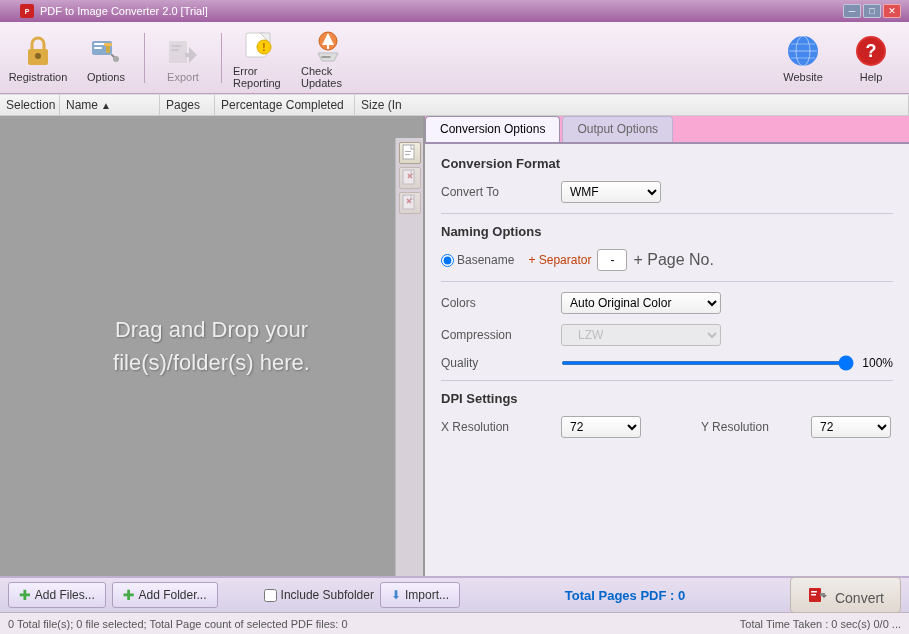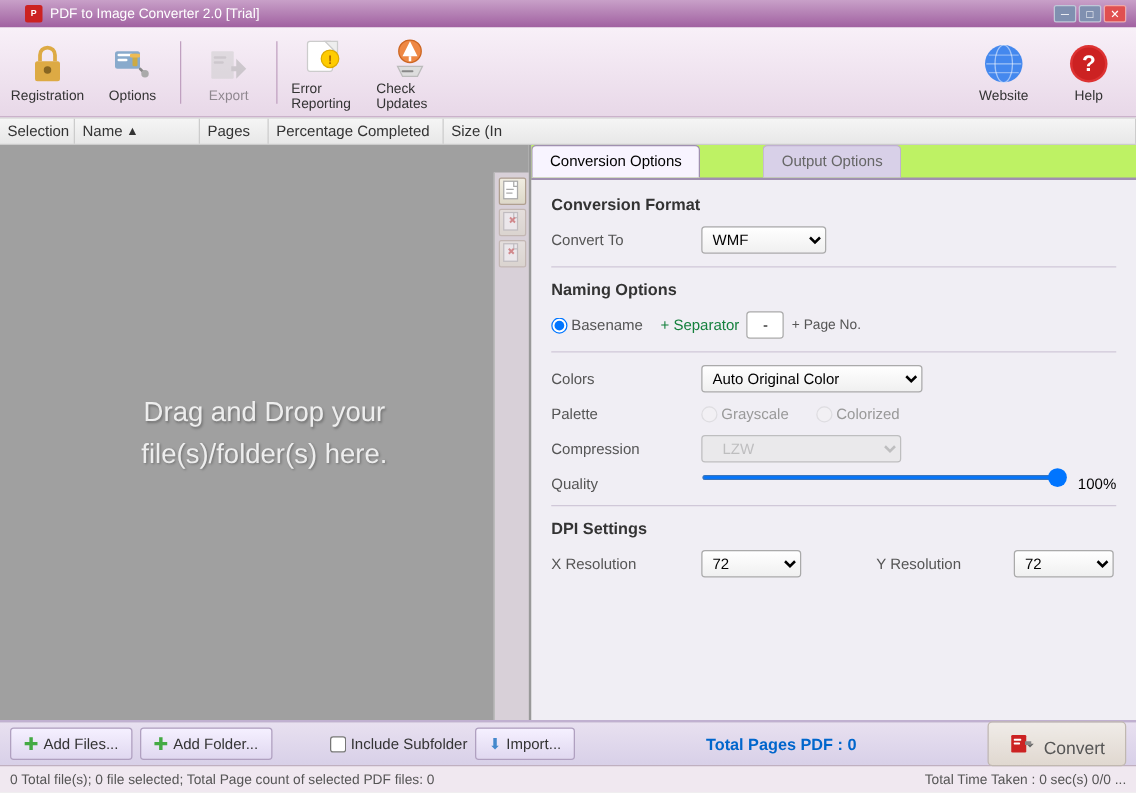--- a/index.html
+++ b/index.html
@@ -28,21 +28,21 @@
 
     
     #main { display: flex; height: calc(634px - 22px - 72px - 22px - 36px - 22px); }
     #drop-text { color: rgba(255,255,255,0.85); font-size: 22px; font-weight: 300; text-align: center; line-height: 1.5; text-shadow: 1px 1px 2px rgba(0,0,0,0.3); }
     .side-icon-btn { width: 22px; height: 22px; background: linear-gradient(to bottom, #f0ece0, #ddd8c8); border: 1px solid #b0a090; border-radius: 2px; cursor: pointer; display: flex; align-items: center; justify-content: center; font-size: 11px; color: #666; }
 
     
     #right-panel { flex: 1; background: #f0eef4; display: flex; flex-direction: column; }
     
     
-    #tabs { display: flex; border-bottom: 2px solid #a090b0; background: #bef264; height: 28px; gap: 48px; }
+    #tabs { display: flex; border-bottom: 2px solid #a090b0; background: #f9a8d4; height: 28px; }
     .tab { padding: 5px 14px; cursor: pointer; font-size: 12px; border: 1px solid #c0b0d0; border-bottom: none; margin-right: 2px; border-radius: 4px 4px 0 0; }
     .tab.active { background: #f8f4ff; border-color: #a090b0; font-weight: 500; }
     .tab.inactive { background: #d8d0e8; color: #666; }
 
     
     #panel-content { padding: 12px 16px; flex: 1; overflow-y: auto; }
     
     .section-title { font-size: 13px; font-weight: 600; color: #333; margin-bottom: 10px; }
     .form-row { display: flex; align-items: center; margin-bottom: 10px; gap: 20px; }
     .form-label { min-width: 100px; color: #555; font-size: 12px; }
@@ -55,21 +55,21 @@
     .divider { border: none; border-top: 1px solid #d0c8d8; margin: 10px 0; }
     
     
     .radio-group { display: flex; align-items: center; gap: 6px; }
     .radio-label { display: flex; align-items: center; gap: 3px; font-size: 12px; color: #555; }
     
     
     .separator-input { width: 30px; border: 1px solid #aaa; border-radius: 3px; padding: 2px 4px; font-size: 12px; text-align: center; height: 22px; }
     
     
-    #quality-slider-container { display: flex; gap: 8px; flex: 1; }
+    #quality-slider-container { display: flex; align-items: center; gap: 8px; flex: 1; }
     input[type=range] { flex: 1; height: 4px; cursor: pointer; }
     
     
     #bottom-bar { height: 36px; background: linear-gradient(to bottom, #e8e0f0, #d8d0e8); border-top: 2px solid #c0b0d0; display: flex; align-items: center; padding: 4px 8px; gap: 6px; }
     .bottom-btn { display: flex; align-items: center; gap: 4px; padding: 4px 10px; background: linear-gradient(to bottom, #f5f0ff, #e0d8f0); border: 1px solid #b0a0c0; border-radius: 3px; cursor: pointer; font-size: 12px; color: #333; height: 26px; }
     .checkbox-sm { display: flex; align-items: center; gap: 4px; font-size: 12px; color: #333; cursor: pointer; padding-left: 40px; }
     .total-pages { color: #0066cc; font-weight: 600; font-size: 13px; flex: 1; text-align: center; }
     
     
     #convert-btn { background: linear-gradient(to bottom, #f0ece8, #e0d8d0); border: 1px solid #c0b8b0; border-radius: 4px; padding: 6px 16px; cursor: pointer; display: flex; align-items: flex-end; gap: 6px; font-size: 14px; color: #555; height: 36px; margin-left: auto; }
@@ -281,51 +281,38 @@
       <hr class="divider">
 
       <div class="section-title">Naming Options</div>
 
       <div class="form-row">
         <div class="radio-group">
           <label class="radio-label">
             <input type="radio" name="naming" checked="" style="">
             <span>Basename</span>
           </label>
-          <span style="margin-left:8px;color:#15803d;font-size:12px">+ Separator</span>
+          <span style="margin-left:8px;color:#c2410c;font-size:12px">+ Separator</span>
           <input type="text" class="separator-input" value="-" style="">
-          <span style="color:#555;font-size:11px">+ Page No.</span>
+          <span style="color:#555;font-size:16px">+ Page No.</span>
         </div>
       </div>
 
       <hr class="divider">
 
       <div class="form-row">
         <span class="form-label">Colors</span>
-        <select style="width:177px">
+        <select style="width:160px">
           <option>Auto Original Color</option>
           <option>Grayscale</option>
           <option>RGB</option>
           <option>CMYK</option>
         </select>
       </div>
 
-      <div class="form-row">
-        <span class="form-label">Palette</span>
-        <div class="radio-group">
-          <label class="radio-label">
-            <input type="radio" name="palette" disabled="" style="opacity: 0.5;">
-            <span style="color:#999">Grayscale</span>
-          </label>
-          <label class="radio-label" style="margin-left:16px">
-            <input type="radio" name="palette" disabled="" style="opacity: 0.5;">
-            <span style="color:#999">Colorized</span>
-          </label>
-        </div>
-      </div>
 
       <div class="form-row">
         <span class="form-label">Compression</span>
         <select style="width:160px" disabled="">
           <option>LZW</option>
           <option>None</option>
           <option>RLE</option>
         </select>
       </div>
 

